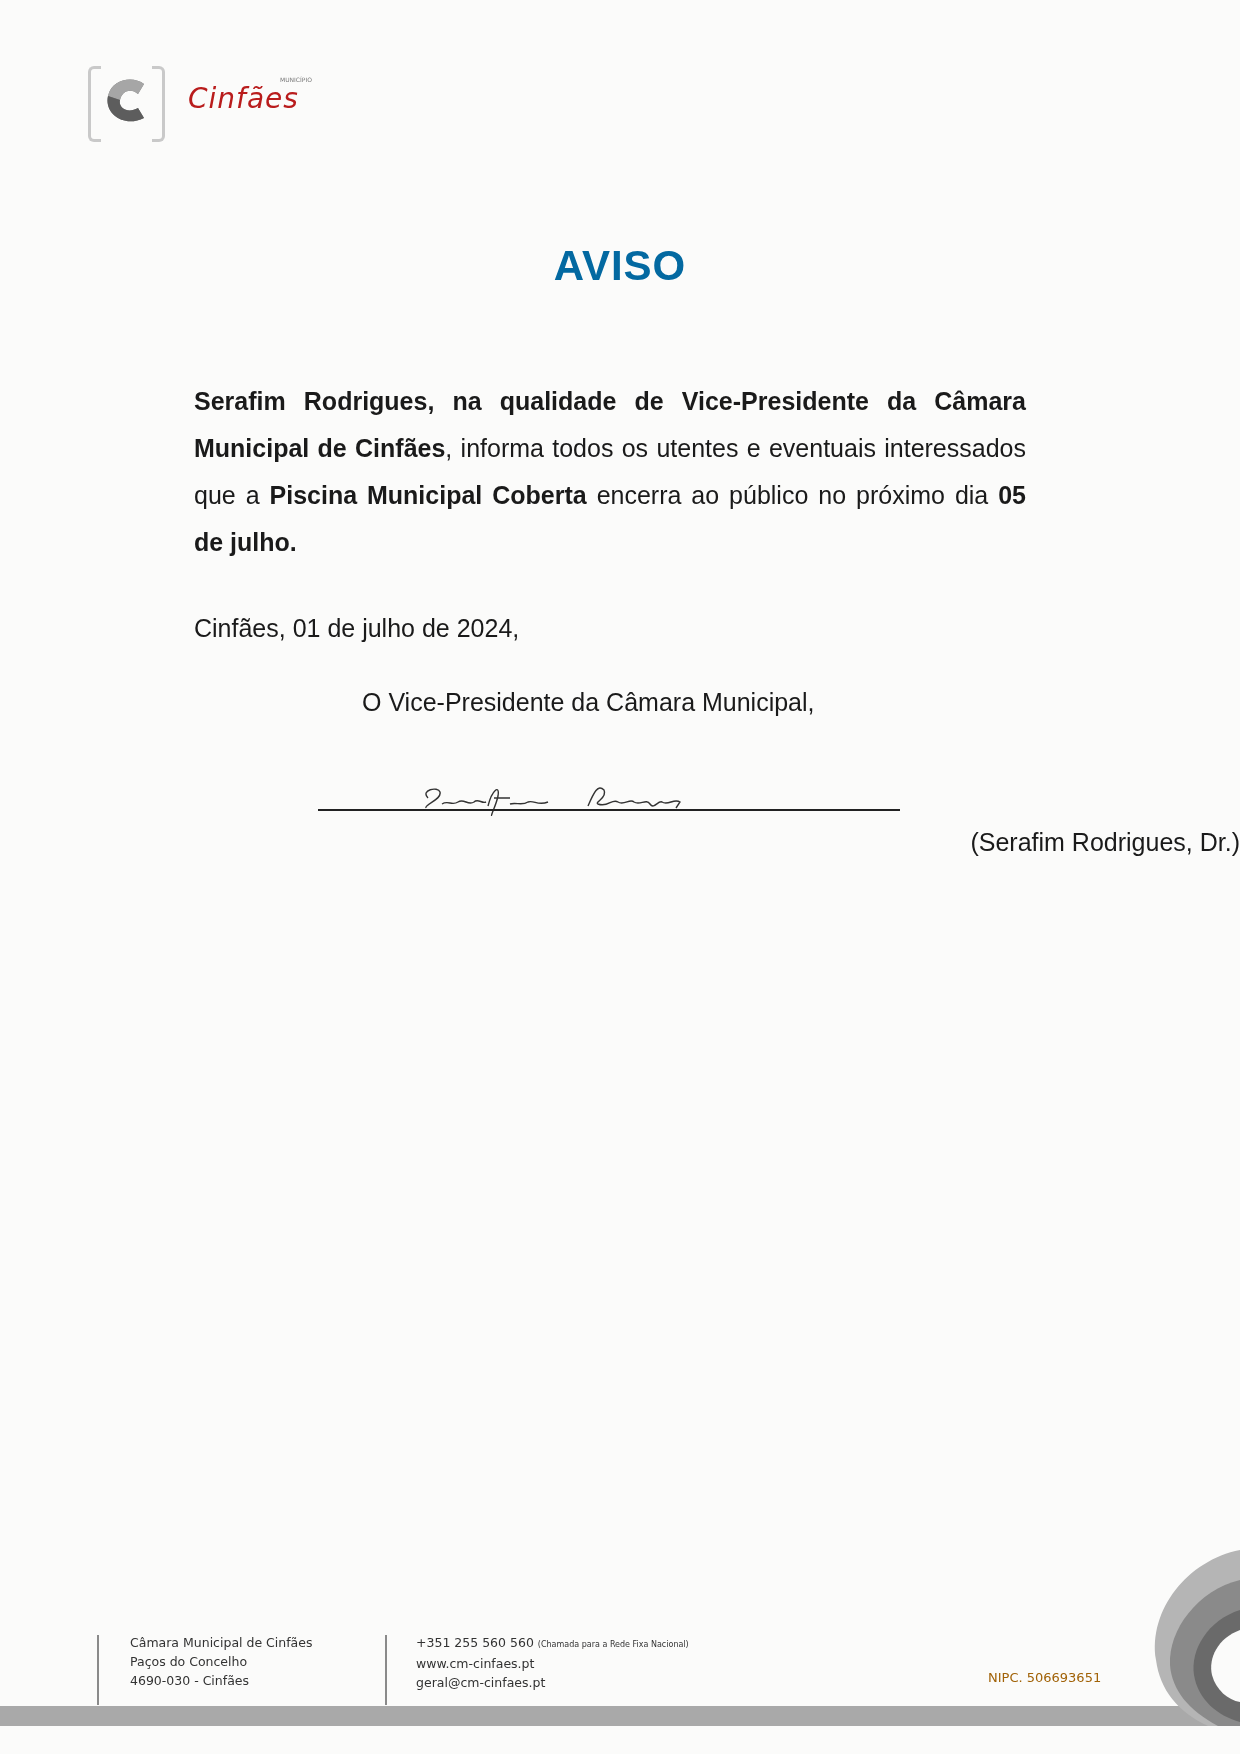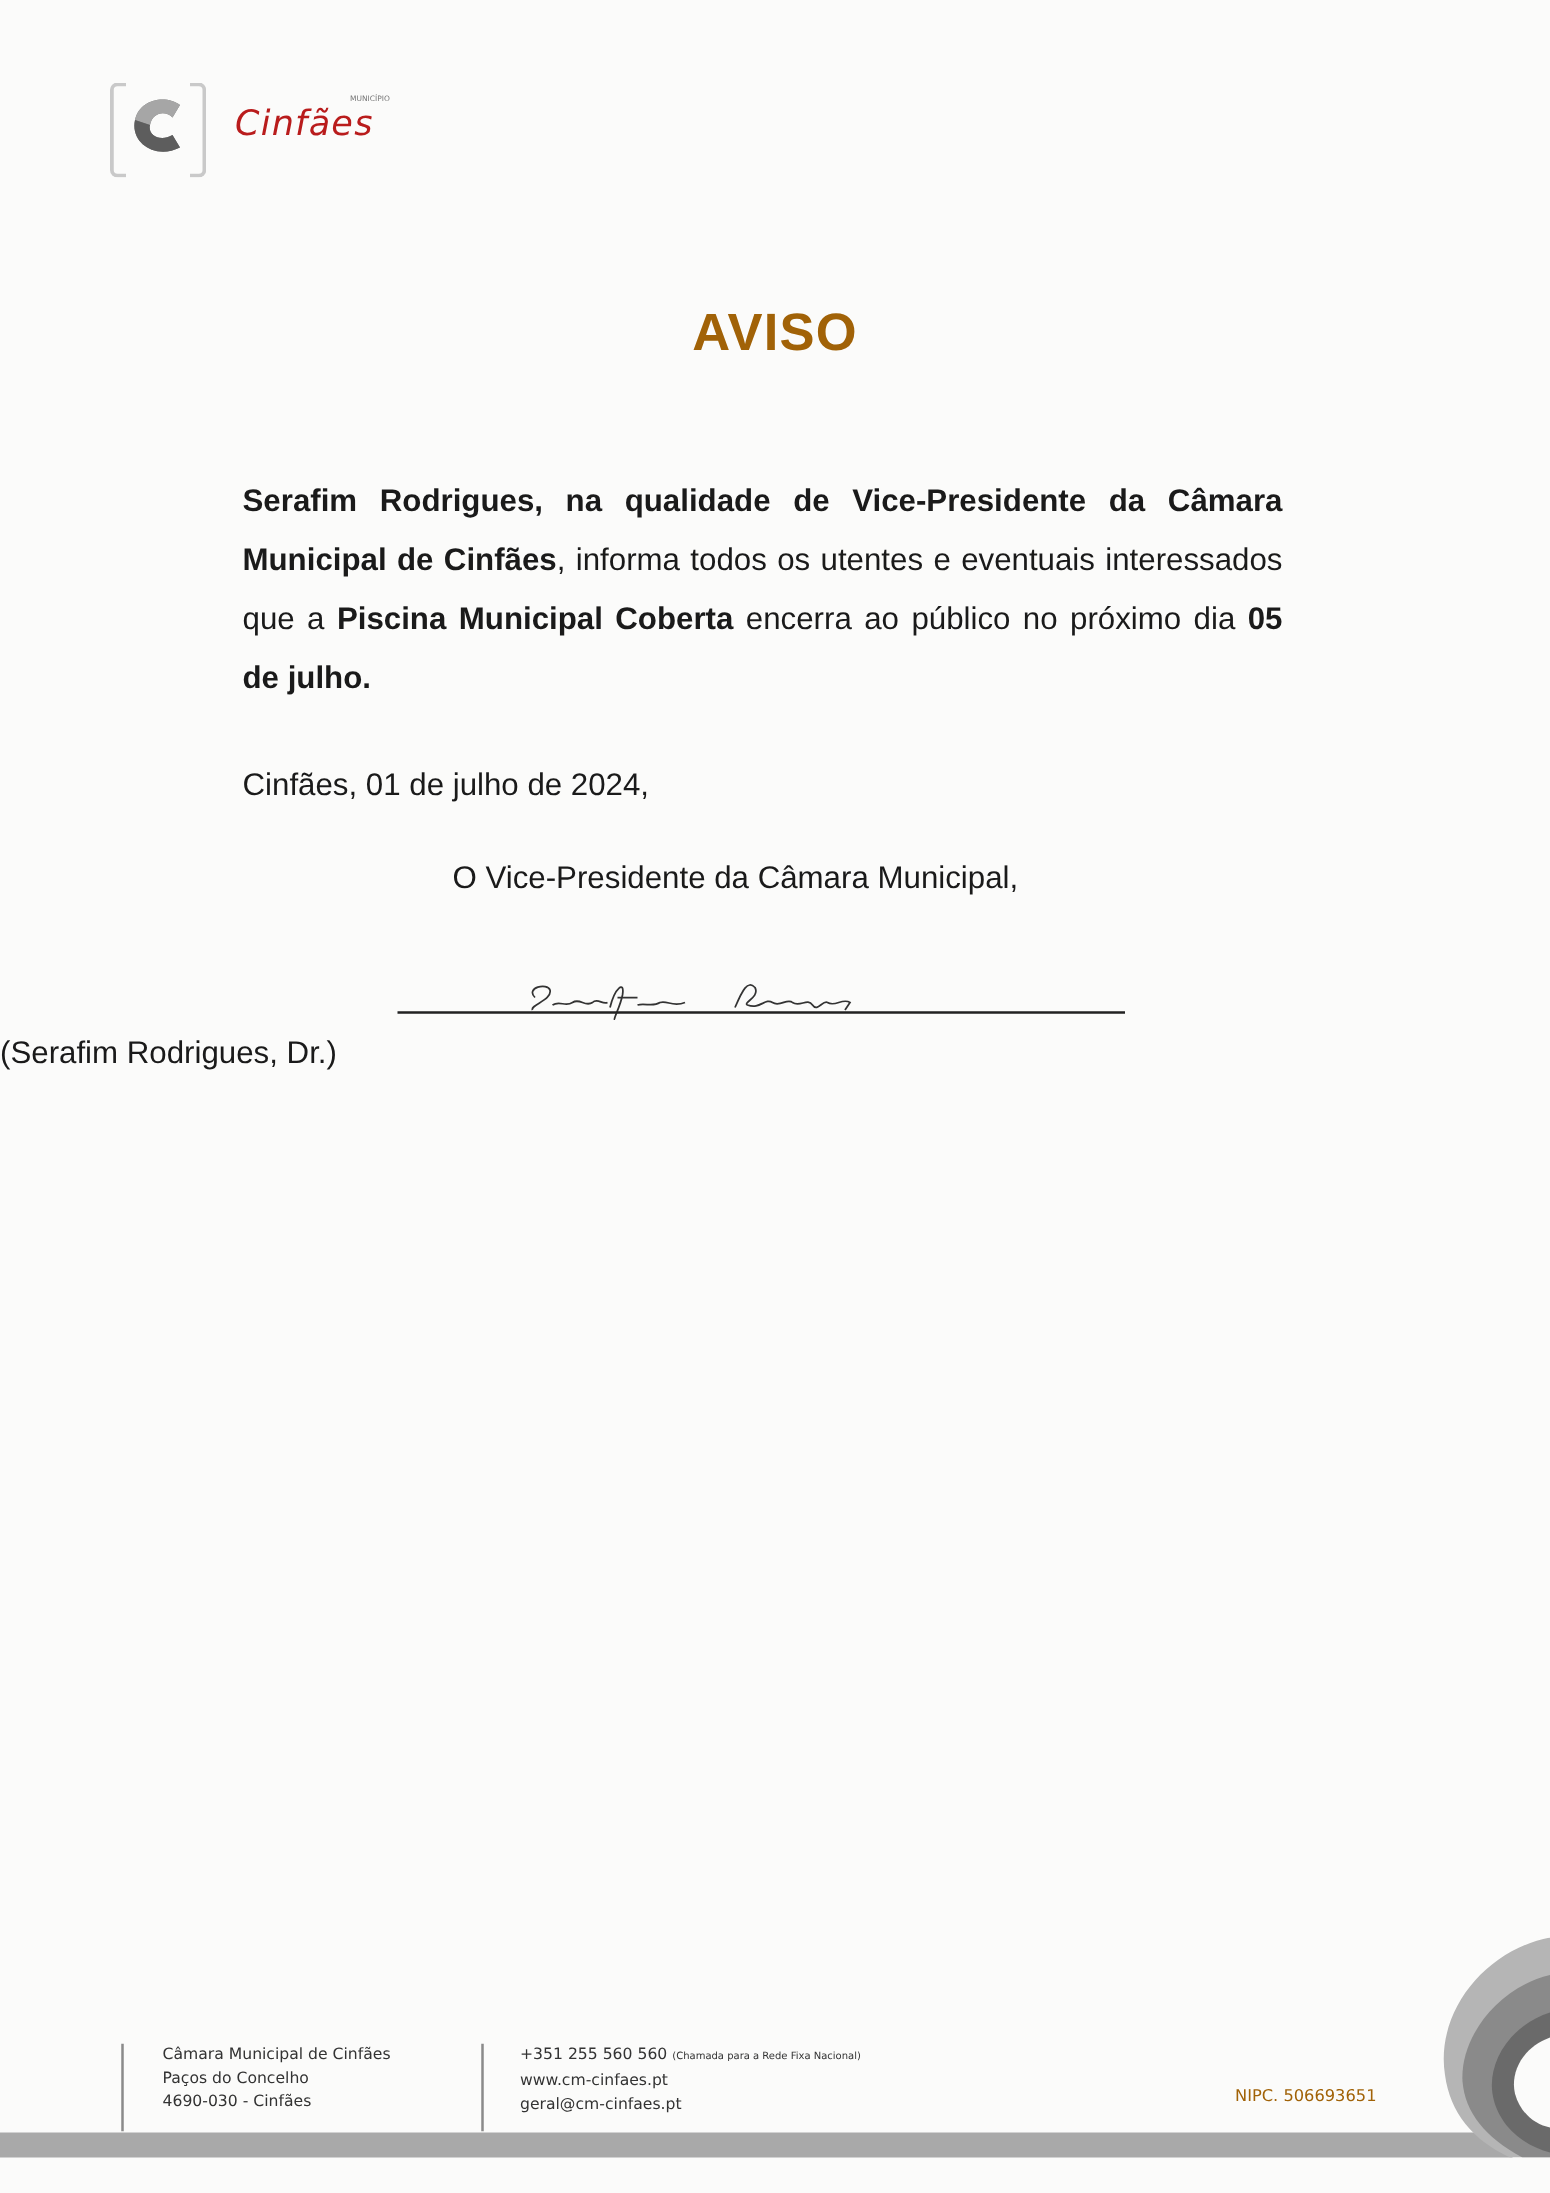--- a/index.html
+++ b/index.html
@@ -16,32 +16,32 @@
       border: 3px solid #c9c9c9; }
     .logo-bracket.left { left: 0; border-right: none; border-radius: 6px 0 0 6px; }
     .logo-bracket.right { left: 64px; border-left: none; border-radius: 0 6px 6px 0; }
     .logo-mark { position: absolute; left: 16px; top: 12px; width: 46px; height: 50px; }
     .logo-word { position: absolute; left: 100px; top: 18px; font-size: 28px; color: #b91c1c;
       font-family: "DejaVu Sans", sans-serif; letter-spacing: 1px; font-style: italic; }
     .logo-sub { position: absolute; left: 192px; top: 12px; font-size: 6px; color: #777;
       font-family: "DejaVu Sans", sans-serif; }
 
     .title { left: 0; width: 1240px; top: 242px; text-align: center;
-      font-size: 42px; font-weight: bold; color: #a16207; letter-spacing: 1px; }
+      font-size: 42px; font-weight: bold; color: #0369a1; letter-spacing: 1px; }
 
     .body-para { left: 194px; width: 832px; top: 378px; font-size: 25px; line-height: 47px;
       text-align: justify; color: #1a1a1a; }
     .body-para b { font-weight: bold; margin-top: 20px; }
 
     .dateline { left: 194px; top: 614px; font-size: 25px; color: #1a1a1a; }
     .role { left: 362px; top: 688px; font-size: 25px; color: #1a1a1a; }
 
     .sig-line { left: 318px; top: 809px; width: 582px; height: 0; border-top: 2px solid #222; }
     .signature { left: 418px; top: 776px; width: 300px; height: 40px; }
-    .signer { left: 0; width: 1240px; top: 828px; text-align: left; font-size: 25px; color: #1a1a1a; }
+    .signer { left: 0; width: 1240px; top: 828px; text-align: right; font-size: 25px; color: #1a1a1a; }
 
     
     .footer-divider { width: 2px; background: #8a8a8a; top: 1635px; height: 70px; }
     .footer-text { font-family: "DejaVu Sans", sans-serif; font-size: 12.5px; line-height: 19px; color: #333; }
     .footer-small { font-size: 8px; }
     .nipc { left: 988px; top: 1670px; font-family: "DejaVu Sans", sans-serif; font-size: 13px; color: #a16207; }
     .footer-bar { left: 0; top: 1706px; width: 1210px; height: 20px; background: #a9a9a9; }
     .footer-swirl { left: 1148px; top: 1550px; width: 92px; height: 176px; }
   </style>
 </head>

